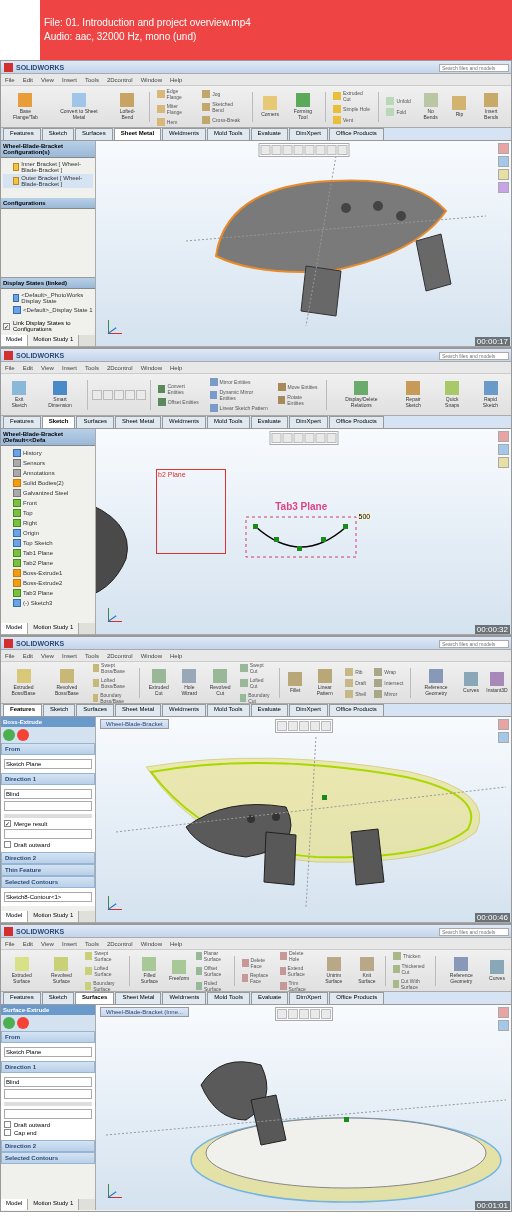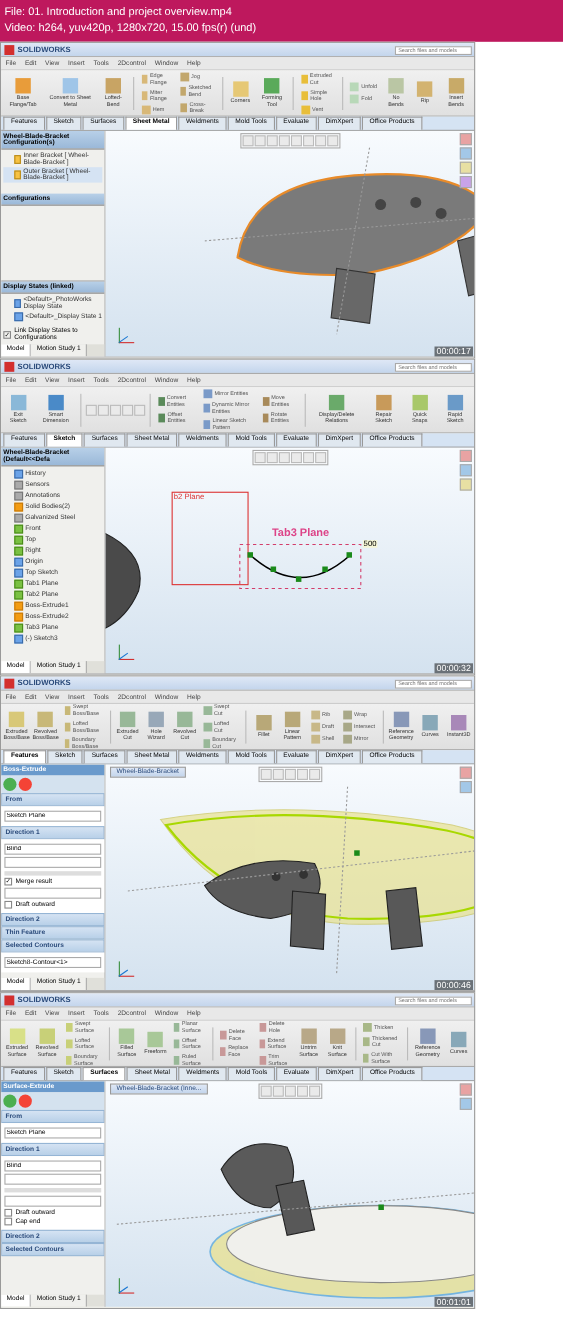--- a/index.html
+++ b/index.html
@@ -1,18 +1,18 @@
 <!DOCTYPE html>
 <html><head>
 <meta charset="utf-8">
 <style>
 * { margin: 0; padding: 0; box-sizing: border-box; }
 body { font-family: Arial, sans-serif; font-size: 8px; background: #fff; width: 512px; }
-.info { background: #be185d; color: #fff; padding: 5px 4px; font-size: 10px; line-height: 14px; }
-.panel { width: 432px; height: 288px; position: relative; border: 1px solid #999; background: #f5f5f0; overflow: hidden; }
+.info { background: #ef4444; color: #fff; padding: 16px 4px; font-size: 10px; line-height: 14px; margin-left: 40px; }
+.panel { width: 512px; height: 288px; position: relative; border: 1px solid #999; background: #f5f5f0; overflow: hidden; }
 .titlebar { height: 13px; background: linear-gradient(#dfe8f6, #c3d5ec); display: flex; align-items: center; padding: 0 3px; font-size: 7px; border-bottom: 1px solid #aaa; }
 .sw-logo { width: 9px; height: 9px; background: #d32f2f; margin-right: 3px; }
 .titlebar .title { font-weight: bold; color: #2a4a7a; }
 .menubar { height: 12px; background: #e8e8e8; display: flex; gap: 8px; padding: 0 4px; font-size: 6px; align-items: center; color: #444; border-bottom: 1px solid #ccc; }
 .menubar span { cursor: pointer; }
 .toolbar-qat { position: absolute; top: 0; right: 2px; height: 13px; display: flex; align-items: center; gap: 2px; }
 .search-box { width: 70px; height: 8px; background: #fff; border: 1px solid #aaa; font-size: 5px; padding: 0 2px; }
 .ribbon { height: 42px; background: linear-gradient(#f0f0f0, #e0e0e0); border-bottom: 1px solid #aaa; display: flex; align-items: center; padding: 2px; gap: 2px; overflow: hidden; }
 .ribbon-btn { display: flex; flex-direction: column; align-items: center; justify-content: center; height: 36px; min-width: 24px; padding: 1px 3px; font-size: 5px; color: #333; text-align: center; border: 1px solid transparent; }
 .ribbon-icon { width: 14px; height: 14px; margin-bottom: 1px; }
@@ -64,21 +64,21 @@
 .bottom-tabs { height: 11px; background: #e0e0da; display: flex; font-size: 6px; }
 .btab { padding: 1px 5px; border-right: 1px solid #aaa; background: #f0f0ed; }
 .btab.active { background: #fff; }
 .sketch-overlay { position: absolute; top: 35%; left: 35%; width: 120px; height: 60px; }
 </style>
 </head>
 <body>
 
 <div class="info">
   <div>File: 01. Introduction and project overview.mp4</div>
-  <div>Video: h264, yuv420p, 1280x720, 15.00 fps(r) (und)</div>
+  <div>Audio: aac, 32000 Hz, mono (und)</div>
 </div>
 
 <div class="panel">
   <div class="titlebar">
     <div class="sw-logo"></div>
     <div class="title">SOLIDWORKS</div>
     <div class="toolbar-qat">
       <input class="search-box" placeholder="Search files and models" style="">
     </div>
   </div>

